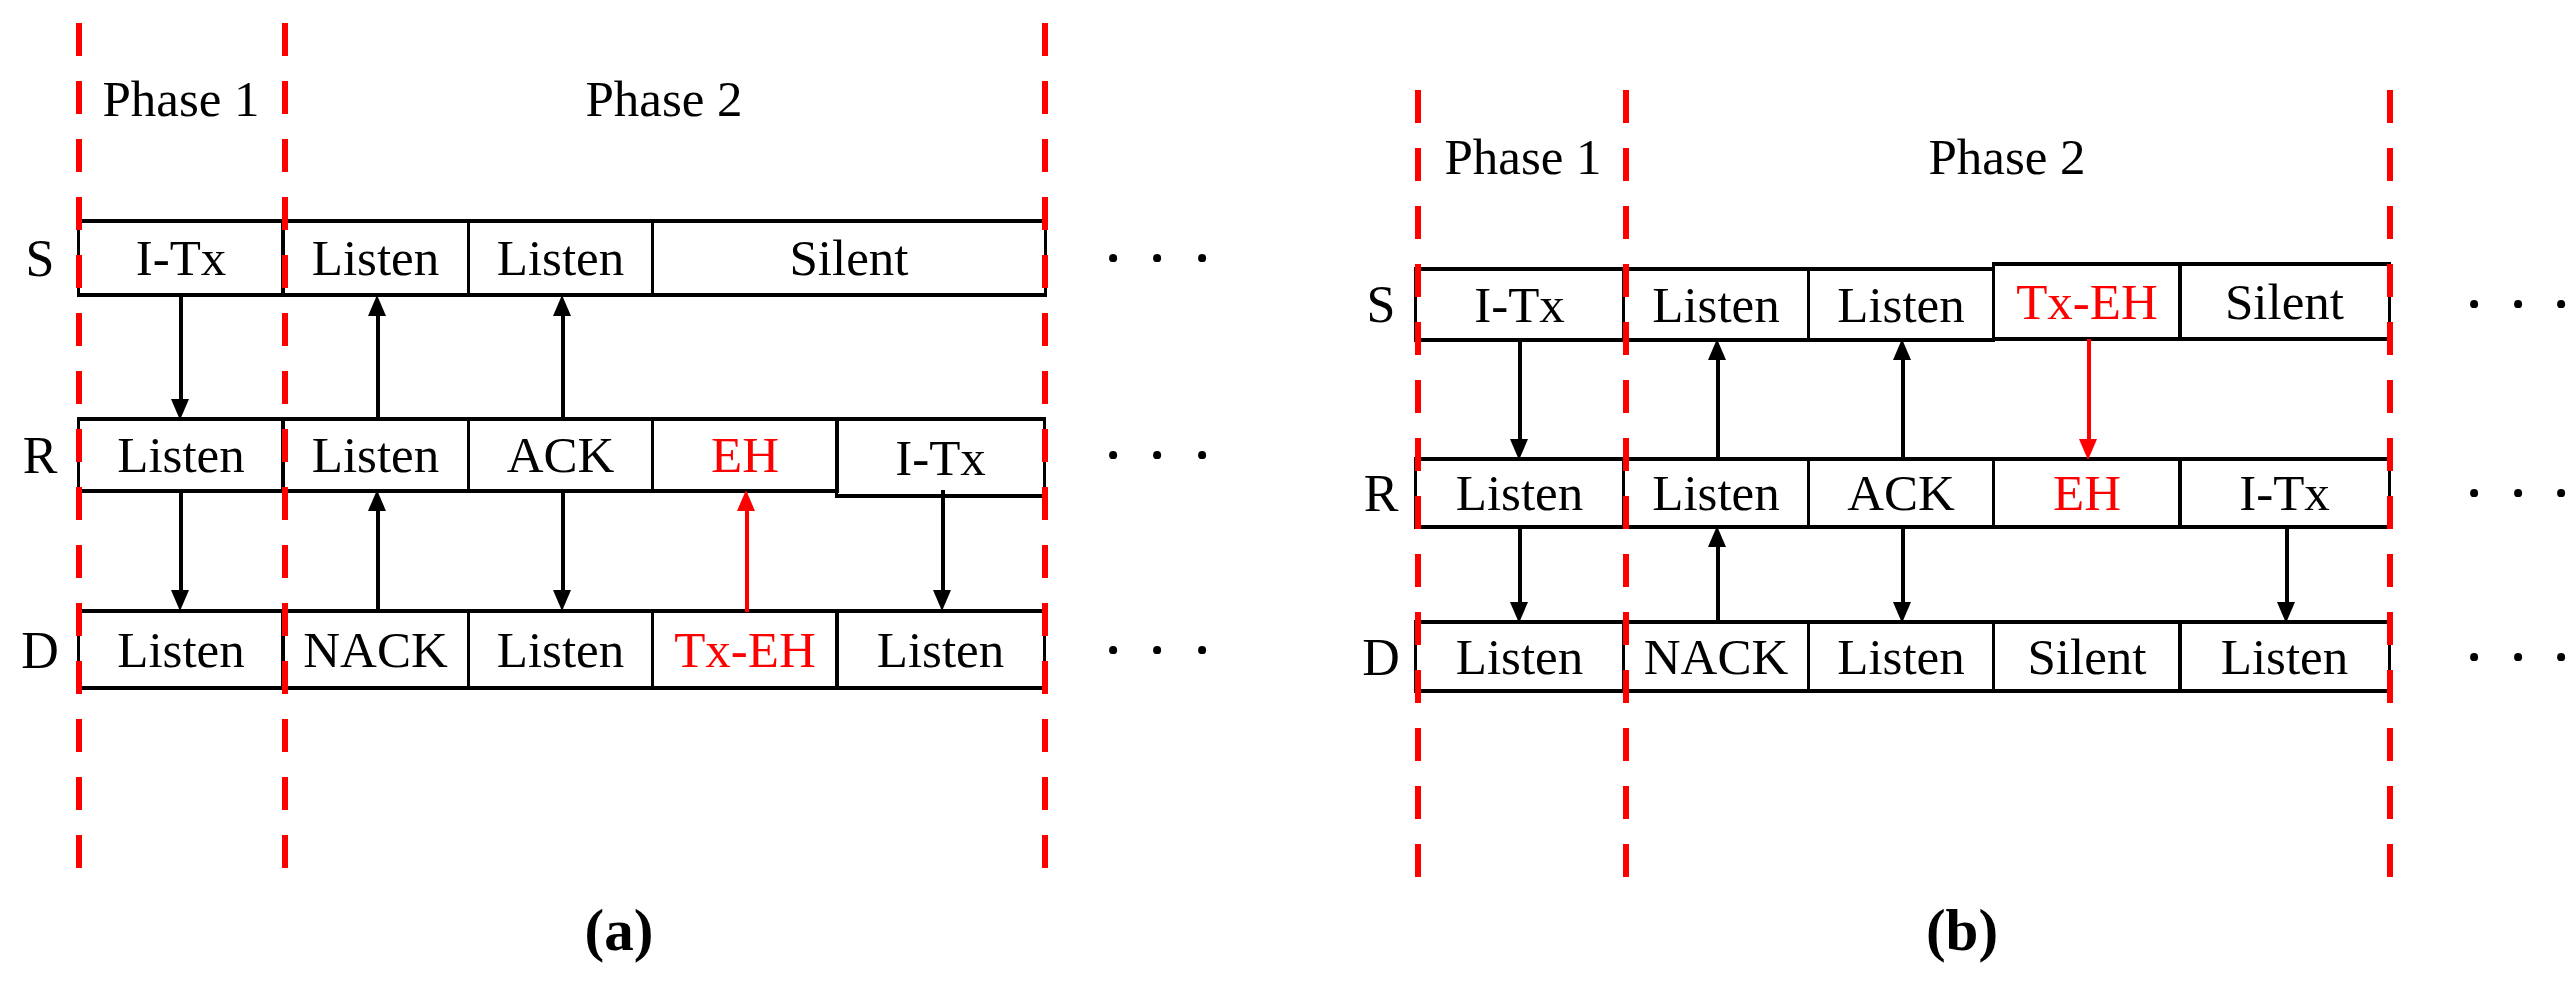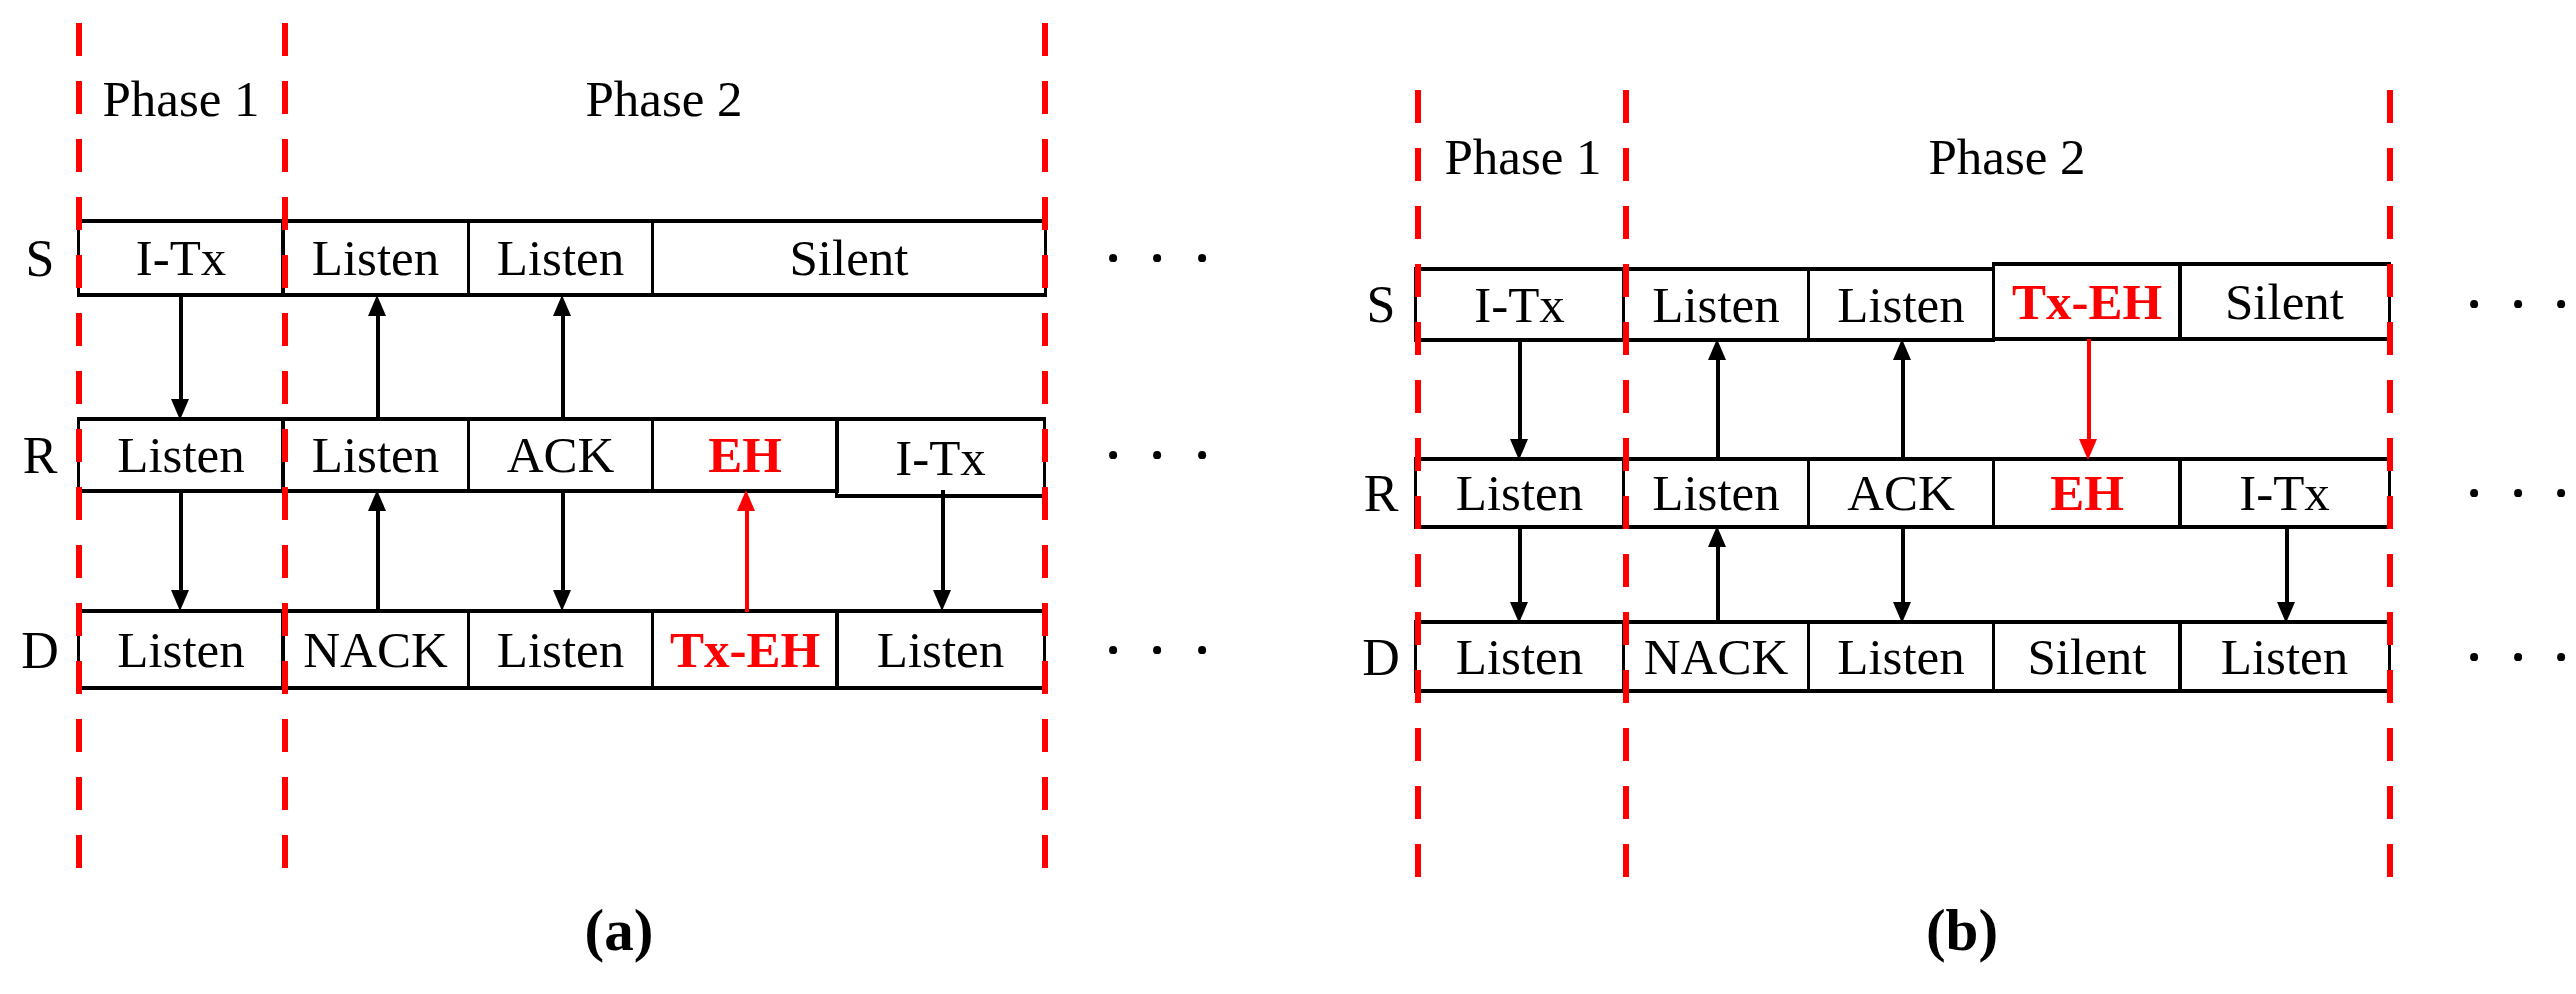--- a/index.html
+++ b/index.html
@@ -43,21 +43,21 @@
     border:3.5px solid #000000;
     border-top-width:4.4px;
     border-bottom-width:4.4px;
     display:flex;
     align-items:center;
     justify-content:center;
     font-size:51px;
     z-index:1;
     background:transparent;
   }
-  .cell.red{color:var(--red);font-weight:bold;}
+  .cell.red{color:var(--red);}
   .dot{
     position:absolute;
     width:7.8px;height:7.8px;
     border-radius:50%;
     background:#000000;
     transform:translate(-50%,-50%);
     z-index:2;
   }
   .shaft{
     position:absolute;

